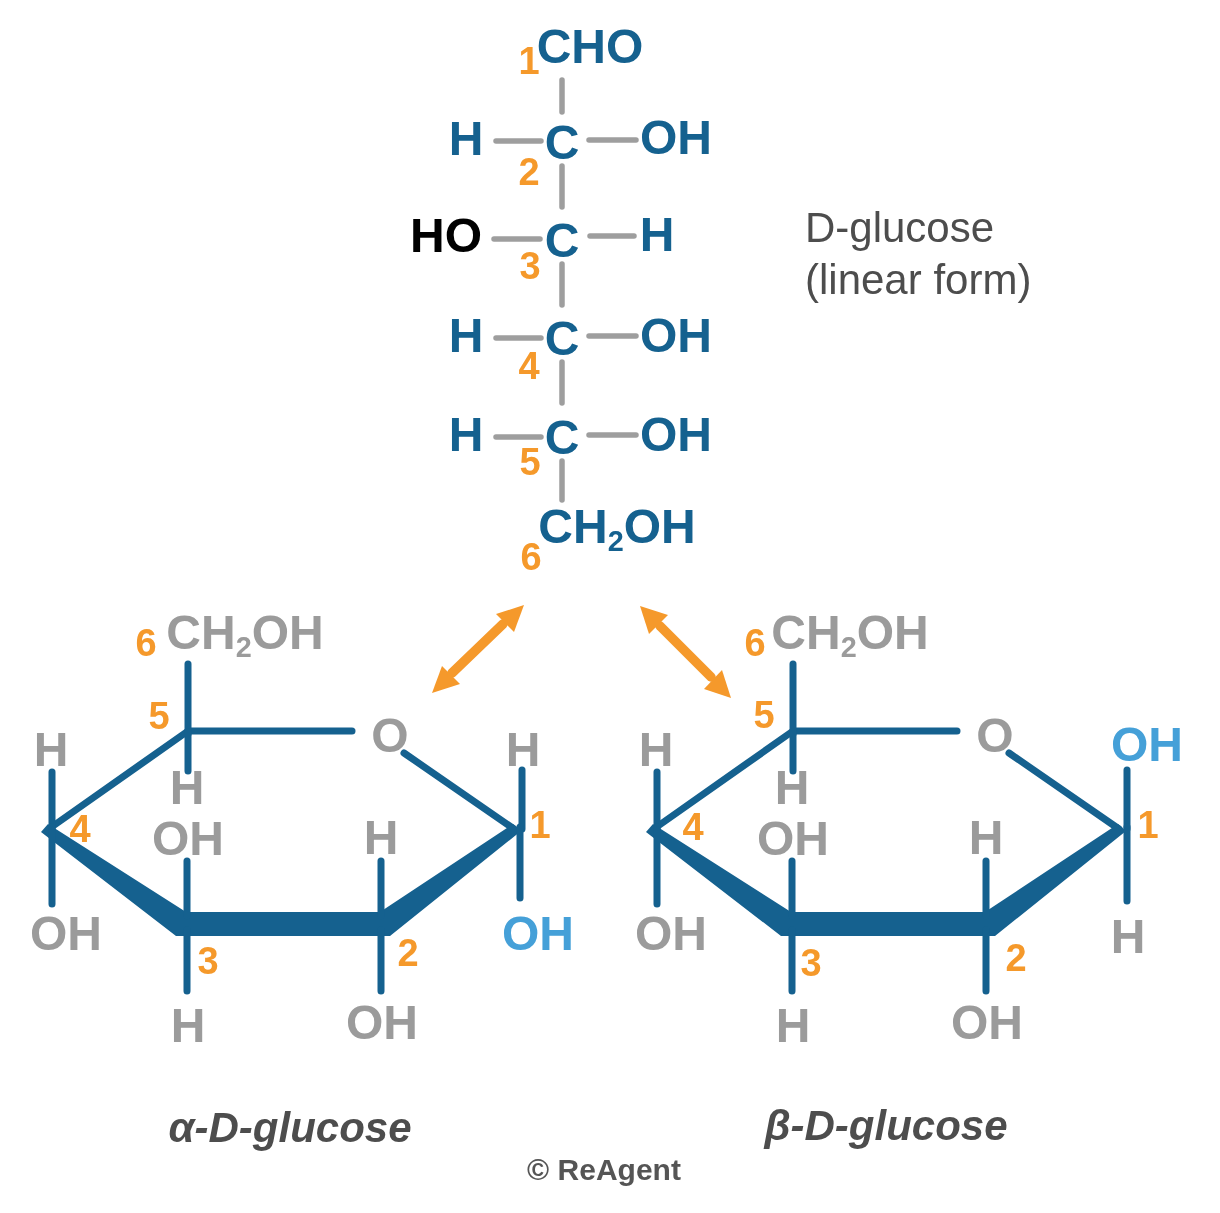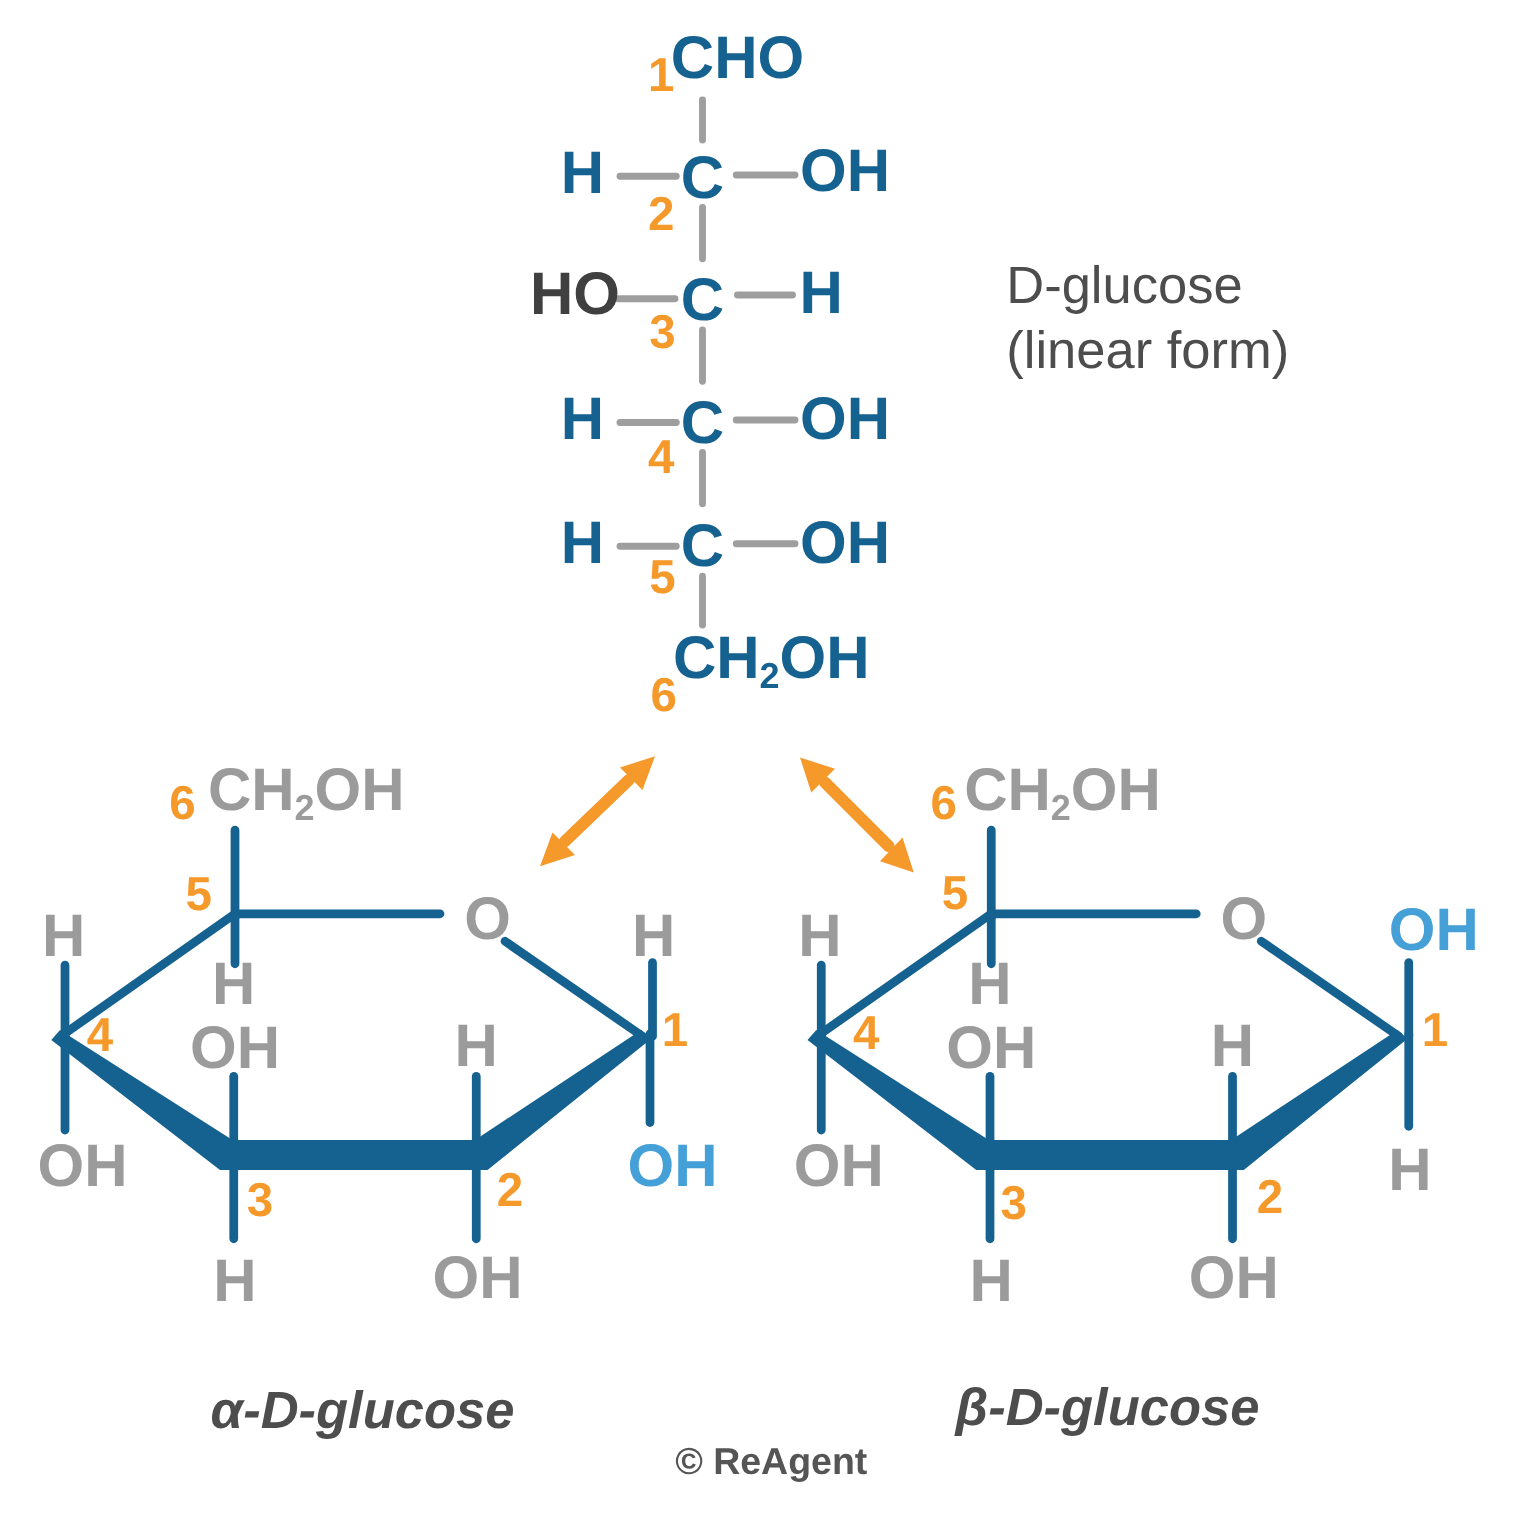--- a/index.html
+++ b/index.html
@@ -56,21 +56,20 @@
     white-space: nowrap;
     font-style: italic;
   }
   .copyright {
     position: absolute;
     transform: translate(-50%, -50%);
     color: var(--c-copy);
     font-size: 30px;
     font-weight: 700;
     white-space: nowrap;
-    margin-left: 13px;
   }
 </style>
 </head>
 <body style="background: rgb(255, 255, 255);">
 
 <div class="canvas">
 
   <svg class="diagram-svg" width="1220" height="1213" viewBox="0 0 1220 1213">
 
     <g>
@@ -133,21 +132,21 @@
     </g>
   </svg>
 
   <div id="linear-labels">
       <span class="lbl" style="left: 590px; top: 47px; color: rgb(21, 97, 143); font-size: 48px;">CHO</span>
       <span class="lbl" style="left: 529px; top: 61px; color: rgb(245, 153, 43); font-size: 38px;">1</span>
       <span class="lbl" style="left: 466px; top: 139px; color: rgb(21, 97, 143); font-size: 48px;">H</span>
       <span class="lbl" style="left: 562px; top: 143px; color: rgb(21, 97, 143); font-size: 48px;">C</span>
       <span class="lbl" style="left: 676px; top: 138px; color: rgb(21, 97, 143); font-size: 48px;">OH</span>
       <span class="lbl" style="left: 529px; top: 172px; color: rgb(245, 153, 43); font-size: 38px;">2</span>
-      <span class="lbl" style="left: 460px; top: 236px; color: #404040; font-size: 48px;">HO</span>
+      <span class="lbl" style="left: 446px; top: 236px; color: #000000; font-size: 48px;">HO</span>
       <span class="lbl" style="left: 562px; top: 241px; color: rgb(21, 97, 143); font-size: 48px;">C</span>
       <span class="lbl" style="left: 657px; top: 235px; color: rgb(21, 97, 143); font-size: 48px;">H</span>
       <span class="lbl" style="left: 530px; top: 266px; color: rgb(245, 153, 43); font-size: 38px;">3</span>
       <span class="lbl" style="left: 466px; top: 336px; color: rgb(21, 97, 143); font-size: 48px;">H</span>
       <span class="lbl" style="left: 562px; top: 339px; color: rgb(21, 97, 143); font-size: 48px;">C</span>
       <span class="lbl" style="left: 676px; top: 336px; color: rgb(21, 97, 143); font-size: 48px;">OH</span>
       <span class="lbl" style="left: 529px; top: 366px; color: rgb(245, 153, 43); font-size: 38px;">4</span>
       <span class="lbl" style="left: 466px; top: 435px; color: rgb(21, 97, 143); font-size: 48px;">H</span>
       <span class="lbl" style="left: 562px; top: 438px; color: rgb(21, 97, 143); font-size: 48px;">C</span>
       <span class="lbl" style="left: 676px; top: 435px; color: rgb(21, 97, 143); font-size: 48px;">OH</span>

